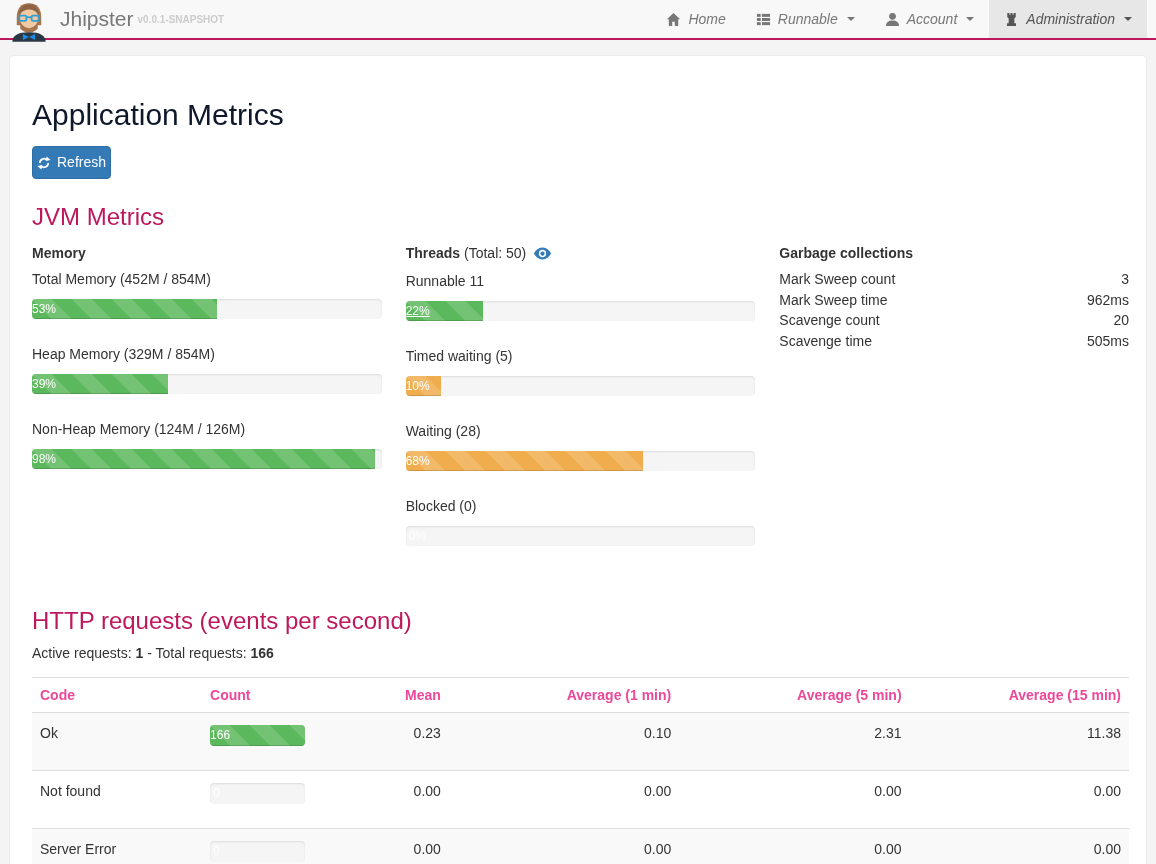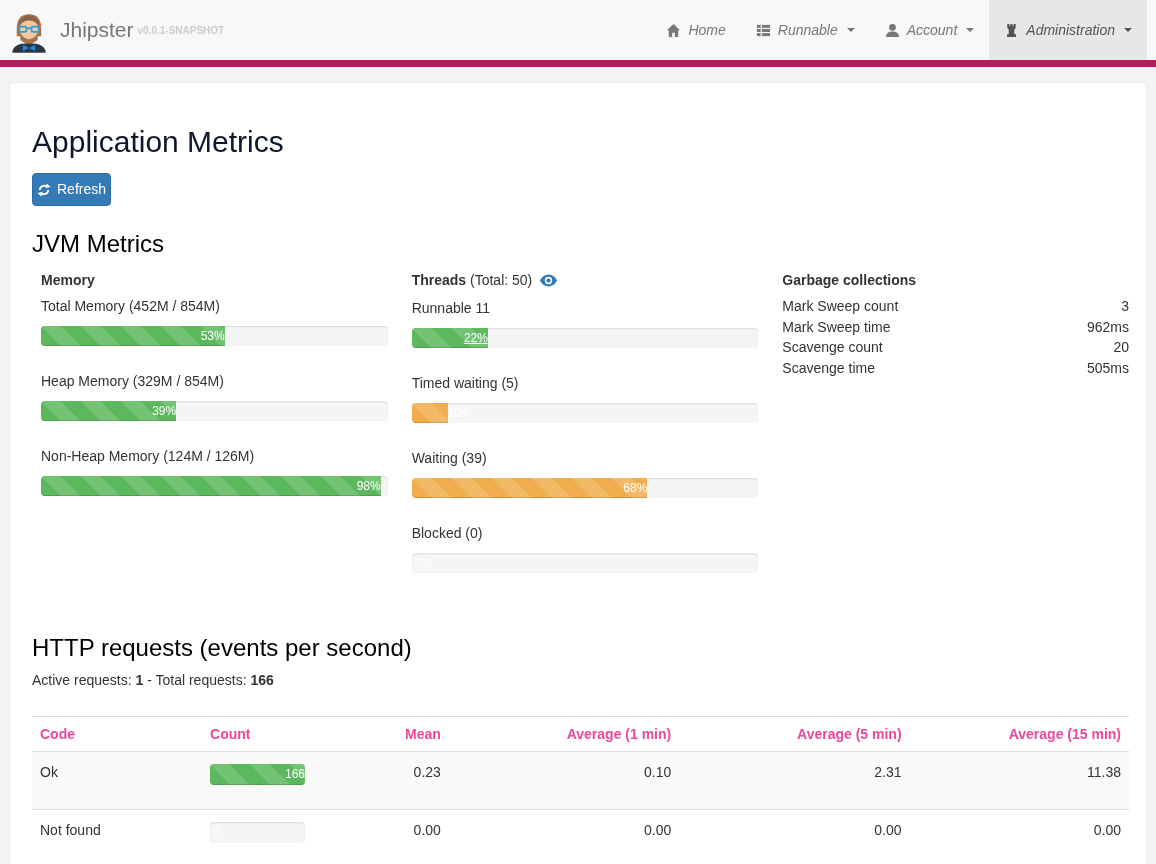--- a/index.html
+++ b/index.html
@@ -9,23 +9,23 @@
     font-family:"Liberation Sans", sans-serif;
     font-size:14px;
     color:#333;
     width:1156px;
     height:864px;
     overflow:hidden;
   }
 
   
   .navbar {
-    height:67px;
+    height:40px;
     background:#f8f8f8;
-    border-bottom:7px solid #be185d;
+    border-bottom:2px solid #be185d;
     display:flex;
     justify-content:space-between;
     align-items:stretch;
   }
   .brand { display:flex; align-items:center; padding-left:8px; cursor:pointer; }
   .brand-logo svg { display:block; }
   .brand-text { margin-left:10px; color:#777; font-size:21px; }
   .brand-version { color:#ccc; font-size:10px; font-weight:bold; margin-left:4px; }
   .nav { display:flex; list-style:none; margin:0 9px 0 0; padding:0; }
   .nav-item {
@@ -45,64 +45,63 @@
   .panel {
     margin:15px 9px 0;
     background:#fff;
     border:1px solid #ececee;
     border-radius:5px 5px 0 0;
     padding:22px 17px 40px 22px;
     min-height:794px;
     box-shadow:0 1px 1px rgba(0,0,0,0.03);
   }
   h2.page-title { font-size:30px; font-weight:500; margin:20px 0 14px; color:#0f172a; }
-  h3.section-title { font-size:24px; font-weight:500; margin:24px 0 10px; color:#000000; }
+  h3.section-title { font-size:24px; font-weight:500; margin:24px 0 10px; color:#be185d; }
   h3.http-title { margin-top:36px; }
 
   .btn-primary {
     background:#337ab7; border:1px solid #2e6da4; color:#fff;
     font-family:"Liberation Sans", sans-serif; font-size:14px;
     padding:6px 4px; border-radius:4px;
     display:inline-flex; align-items:center; gap:6px; cursor:pointer; line-height:19px;
   }
   .btn-primary svg { display:block; }
 
   
-  .jvm-grid { display:grid; grid-template-columns:1fr 1fr 1fr; gap:24px; margin-top:12px;margin-left:9px; }
+  .jvm-grid { display:grid; grid-template-columns:1fr 1fr 1fr; gap:24px; margin-top:12px; }
   .col-heading { font-weight:bold; margin:0 0 6px; line-height:20px; }
   .col-heading .normal { font-weight:normal; }
   .eye-btn { display:inline-block; vertical-align:-2px; margin-left:4px; cursor:pointer; }
   .metric-label { margin:0 0 10px; line-height:20px; }
 
   .progress {
     height:20px; background:#f5f5f5; border-radius:4px;
     box-shadow:inset 0 1px 2px rgba(0,0,0,0.1);
     margin:0 0 25px; overflow:hidden;
   }
   .progress-bar {
-    height:100%; color:#fff; font-size:12px; line-height:20px; text-align:right;
+    height:100%; color:#fff; font-size:12px; line-height:20px; text-align:left;
     box-shadow:inset 0 -1px 0 rgba(0,0,0,0.15);
     background-image:linear-gradient(45deg, rgba(255,255,255,0.15) 25%, transparent 25%,
       transparent 50%, rgba(255,255,255,0.15) 50%, rgba(255,255,255,0.15) 75%,
       transparent 75%, transparent);
     background-size:40px 40px;
     white-space:nowrap;
-    padding-left:36px;
   }
   .progress-bar[data-color="green"]  { background-color:#5cb85c; }
   .progress-bar[data-color="orange"] { background-color:#f0ad4e; }
   .progress-bar.zero {
     background:none !important; box-shadow:none;
     width:auto !important; text-align:left; padding-left:3px;
   }
 
   .gc-row { display:flex; justify-content:space-between; line-height:20.5px; }
 
   
-  .active-line { margin:4px 0 28px; }
+  .active-line { margin:4px 0 16px; }
   .active-line b { font-weight:bold; }
 
   table.metrics-table { width:100%; border-collapse:collapse; table-layout:fixed; border-top:1px solid #ddd; margin-top:4px; }
   .metrics-table th {
     text-align:left; font-weight:bold; padding:9px 8px;
     border-bottom:1px solid #ddd; color:#ec4899;
   }
   .metrics-table th.num, .metrics-table td.num { text-align:right; }
   .metrics-table td { padding:12px 8px 12px; border-top:1px solid #ddd; vertical-align:top;margin-left:42px; }
   .metrics-table tbody tr:nth-child(odd) { background:#f9f9f9; }
@@ -241,21 +240,21 @@
         </div>
       </div>
 
       <p class="metric-label">Timed waiting (5)</p>
       <div class="progress">
         <div class="progress-bar" data-color="orange" style="width: 10%;">
           <span>10%</span>
         </div>
       </div>
 
-      <p class="metric-label">Waiting (39)</p>
+      <p class="metric-label">Waiting (28)</p>
       <div class="progress">
         <div class="progress-bar" data-color="orange" style="width: 68%;">
           <span>68%</span>
         </div>
       </div>
 
       <p class="metric-label">Blocked (0)</p>
       <div class="progress">
         <div class="progress-bar zero" data-color="green" style="width: 0%;">
           <span>0%</span>

